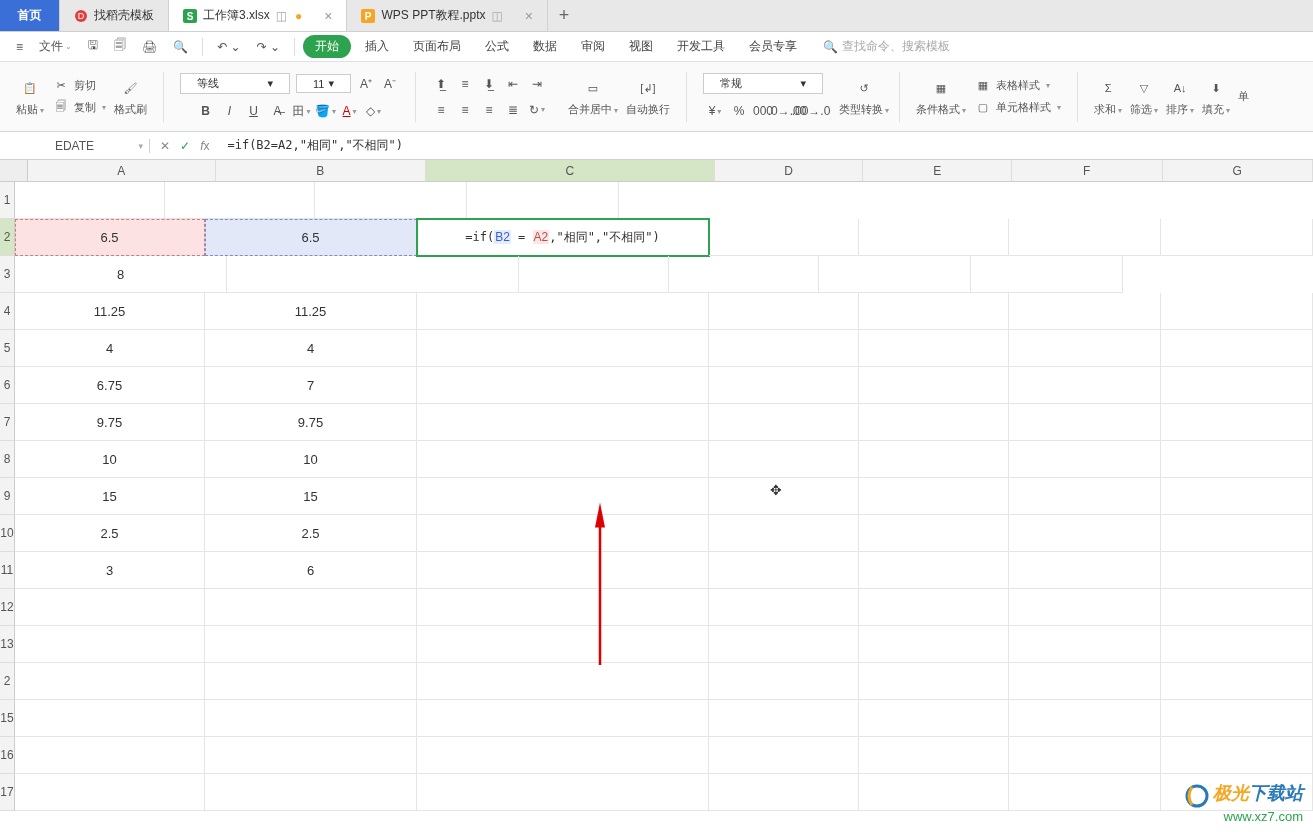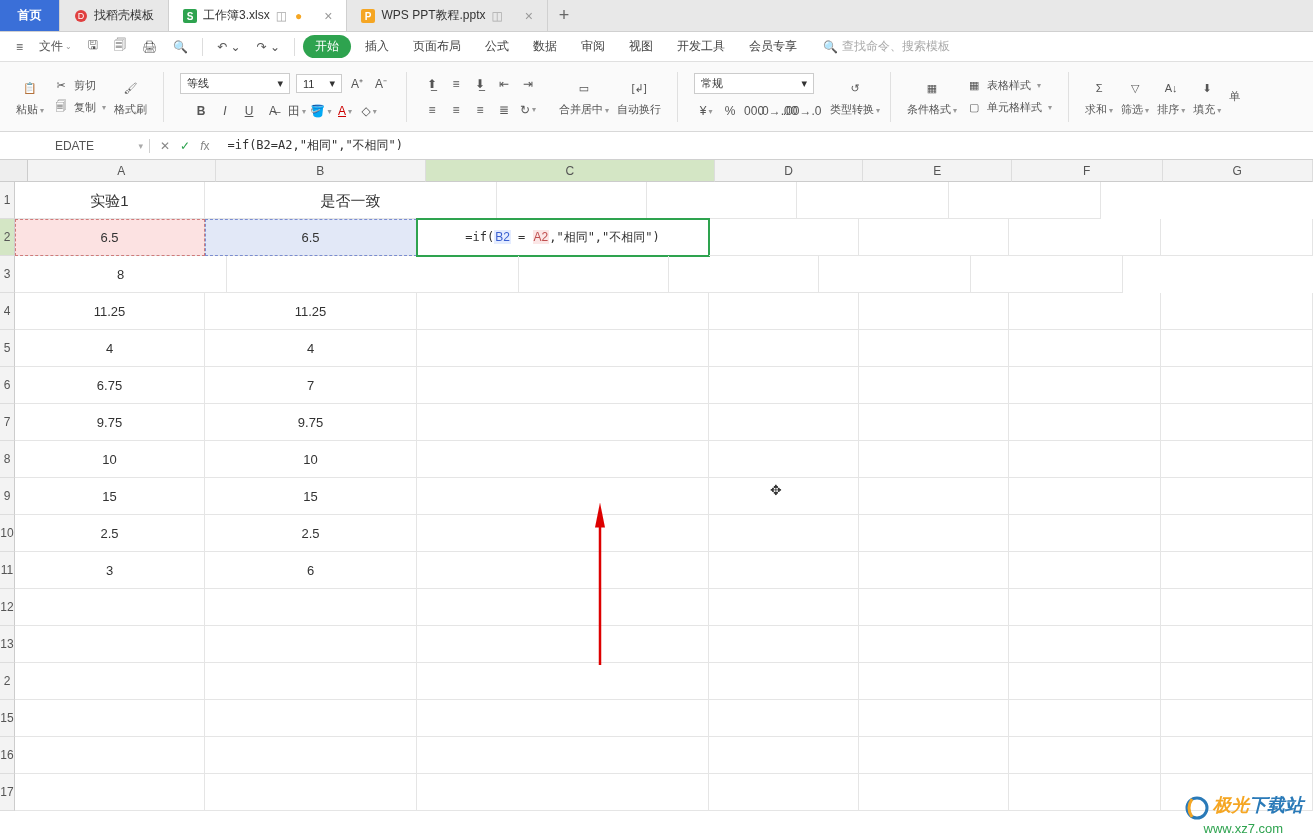--- a/index.html
+++ b/index.html
@@ -25,21 +25,21 @@
 
 
 .ribbon { height: 70px; display: flex; align-items: center; padding: 4px 10px; gap: 10px; border-bottom: 1px solid #d8d8d8; background: #fafafa; }
 .rgroup { display: flex; flex-direction: column; align-items: center; gap: 2px; padding: 0 6px; }
 .rgroup.row { flex-direction: row; gap: 8px; }
 .rbtn { display: flex; flex-direction: column; align-items: center; font-size: 11px; color: #555; cursor: pointer; gap:2px; }
 .rbtn.h { flex-direction: row; gap: 4px; }
 .rsep { width: 1px; height: 50px; background: #e0e0e0; }
 .ricon { width: 18px; height: 18px; display:inline-flex; align-items:center; justify-content:center; color:#555; }
 .ricon.lg { width: 24px; height:24px; }
-.combo { border: 1px solid #ccc; background: #fff; padding: 2px 6px; font-size: 11px; display:flex; align-items:center; gap:4px; min-width:60px; justify-content:space-between; }
+.combo { border: 1px solid #ccc; background: #fff; padding: 2px 16px; font-size: 11px; display:flex; align-items:center; gap:4px; min-width:60px; justify-content:space-between; }
 .small-row { display:flex; gap:6px; align-items:center; }
 
 
 .fxbar { height: 28px; display: flex; align-items: center; border-bottom: 1px solid #d0d0d0; }
 .namebox { width: 150px; border-right: 1px solid #d0d0d0; padding: 0 8px; display:flex; align-items:center; justify-content:center; color:#555; position:relative; }
 .namebox::after { content:"▾"; position:absolute; right:6px; color:#aaa; font-size:9px; }
 .fx-btns { display:flex; align-items:center; gap:10px; padding:0 10px; color:#888; }
 .fx-input { flex:1; padding:0 8px; color:#333; font-family: Consolas, monospace; }
 
 
@@ -65,21 +65,21 @@
 .tooltip b { font-weight:bold; }
 
 
 .arrow { position:absolute; left:590px; top:350px; width:20px; height:160px; pointer-events:none; }
 .arrow svg { overflow:visible; }
 
 
 .cross { position:absolute; left:770px; top:322px; font-size:14px; color:#333; pointer-events:none; }
 
 
-.watermark { position:absolute; right:10px; bottom:4px; text-align:center; }
+.watermark { position:absolute; right:10px; bottom:16px; text-align:right; }
 .watermark .t1 { font-size:18px; color:#2a7ab8; font-weight:bold; font-style:italic; }
 .watermark .t1 .accent { color:#f5a623; }
 .watermark .t2 { font-size:13px; color:#2ea34f; }
 .watermark .logo { width:26px; height:26px; display:inline-block; vertical-align:middle; }
 
 .dd::after{content:"▾"; font-size:8px; color:#999; margin-left:2px;}
 </style>
 </head>
 <body>
 
@@ -333,22 +333,20 @@
         <div class="rowhead">11</div>
         <div class="rowhead">12</div>
         <div class="rowhead">13</div>
         <div class="rowhead">2</div>
         <div class="rowhead">15</div>
         <div class="rowhead">16</div>
         <div class="rowhead">17</div>
       </div>
     <div class="cells" id="cells">
         <div class="row">
-          <div class="cell hdr" style="width: 190px;">实验1</div>
-          <div class="cell hdr" style="width: 292px;">是否一致</div>
           <div class="cell hdr" style="width: 150px;"></div>
           <div class="cell hdr" style="width: 150px;"></div>
           <div class="cell hdr" style="width: 152px;"></div>
           <div class="cell hdr" style="width: 152px;"></div>
         </div>
         <div class="row">
           <div class="cell a2" style="width: 190px;">6.5</div>
           <div class="cell b2" style="width: 212px;">6.5</div>
           <div class="cell c2" style="width: 292px;">=if(<span class="b2ref">B2</span> = <span class="a2ref">A2</span>,"相同","不相同")</div>
           <div class="cell" style="width: 150px;"></div>

